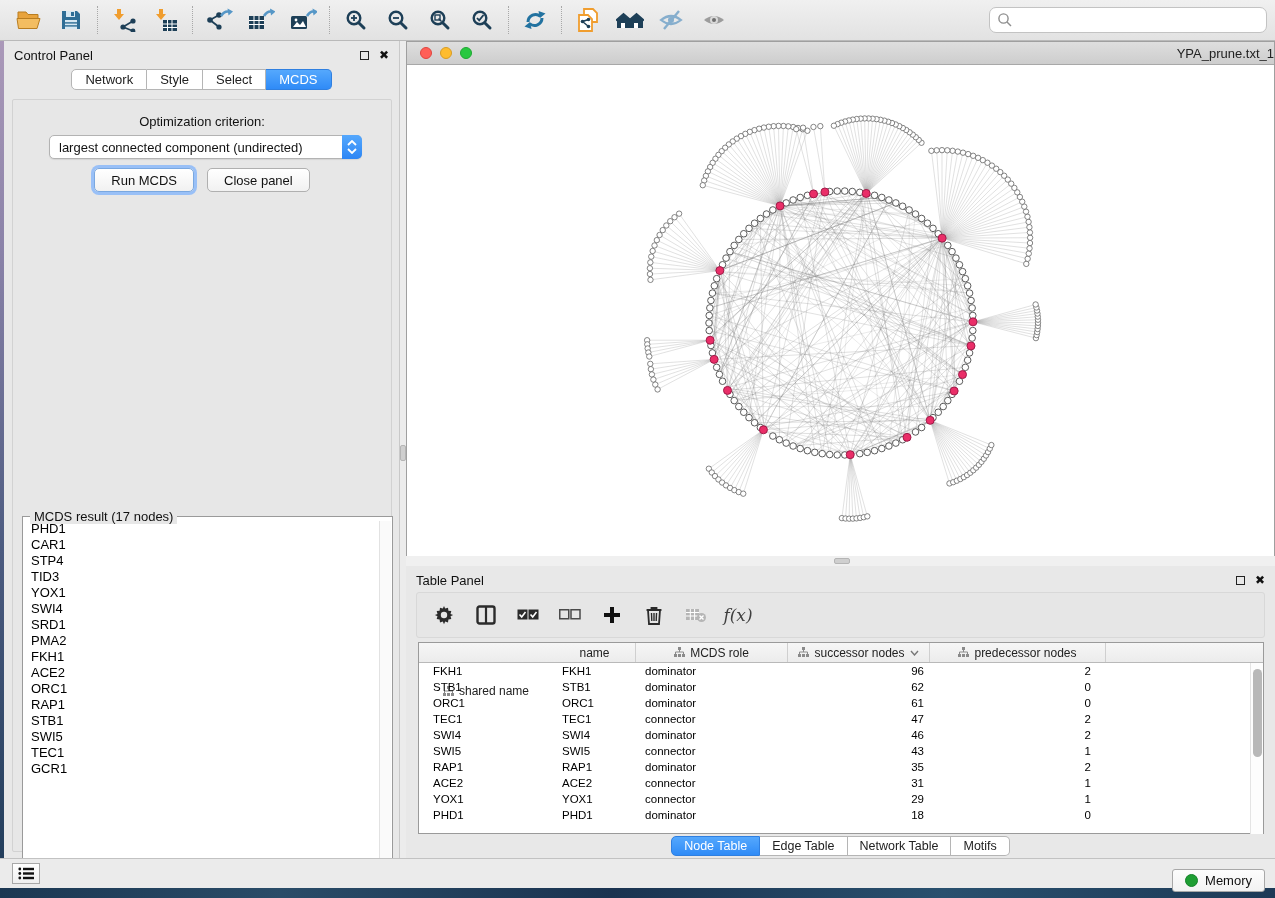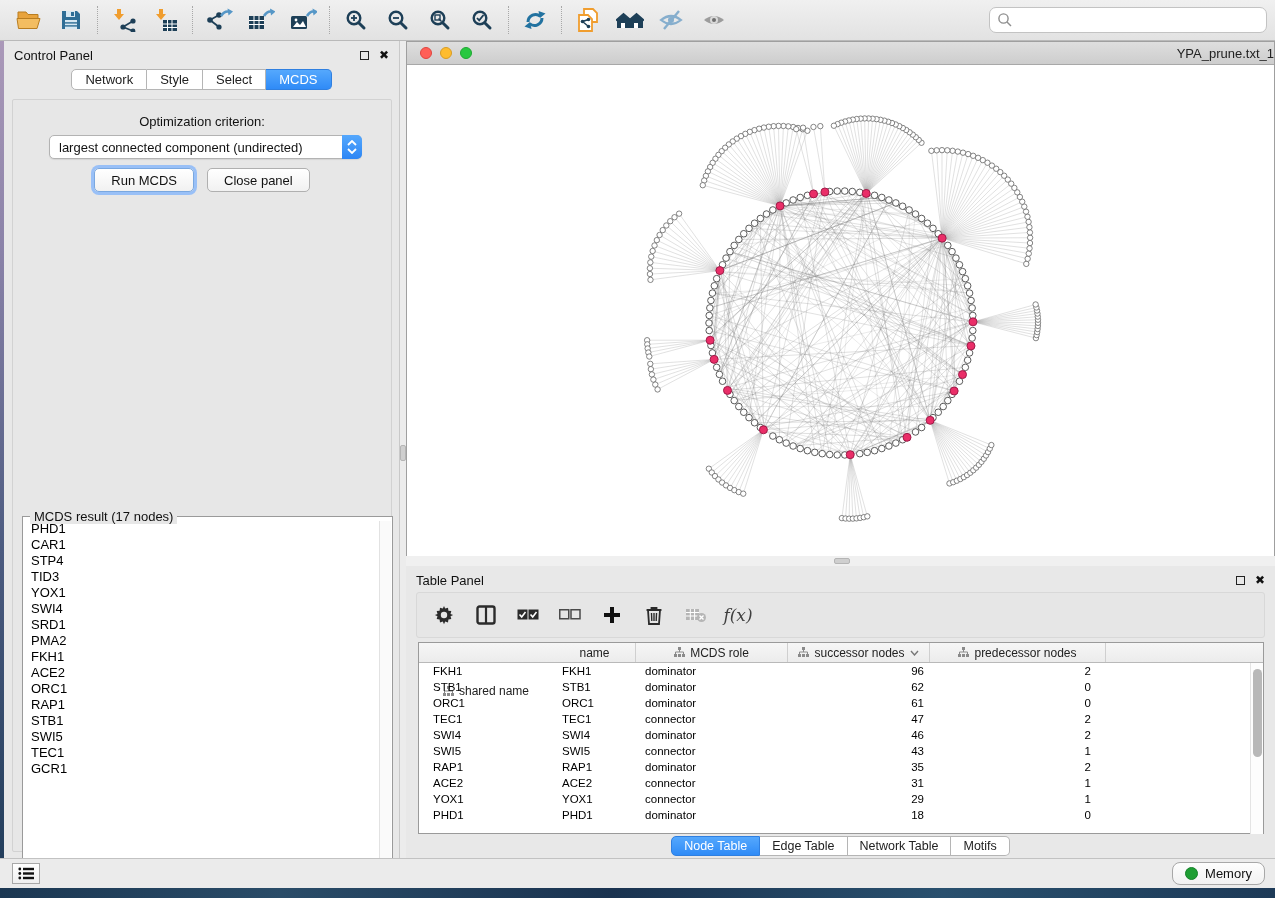--- a/index.html
+++ b/index.html
@@ -94,22 +94,22 @@
   .td.num { text-align:right; }
   .tbl-scroll { position:absolute; right:0; top:20px; width:13px; height:171px; background:#fdfdfd; border-left:1px solid #e4e4e4; }
   .tbl-thumb { position:absolute; left:2px; top:6px; width:9px; height:88px; background:#b8b8b8; border-radius:5px; }
   .tp-tabs { position:absolute; left:0; top:270px; width:869px; display:flex; justify-content:center; }
   .tp-tabs .seg { height:20px; font-size:12.5px; padding:2px 12px; }
 
   
   .status-bar { position:absolute; left:0; top:858px; width:1275px; height:30px; background:#ebebeb; border-top:1px solid #c2c2c2; }
   .sb-list-btn { position:absolute; left:12px; top:4px; width:28px; height:21px; background:linear-gradient(180deg,#fff,#efefef);
     border:1px solid #a8a8a8; display:flex; align-items:center; justify-content:center; }
-  .sb-mem-btn { position:absolute; right:10px; top:3px; height:23px; background:linear-gradient(180deg,#fdfdfd,#f2f2f2);
-    border:1px solid #a8a8a8; border-radius:8px; display:flex; align-items:center; gap:7px; padding:0 12px; font-size:13px; color:#111; }
+  .sb-mem-btn { position:absolute; right:10px; top:10px; height:23px; background:linear-gradient(180deg,#fdfdfd,#f2f2f2);
+    border:1px solid #a8a8a8; border-radius:3px; display:flex; align-items:center; gap:7px; padding:0 12px; font-size:13px; color:#111; }
   .mem-dot { width:13px; height:13px; border-radius:50%; background:#1e9e33; border:1px solid #15822a; }
 </style>
 </head>
 <body>
 
 <div class="app">
 
   <div class="toolbar">
     <div class="tbi">
       <svg width="26" height="22" viewBox="0 0 26 22">

